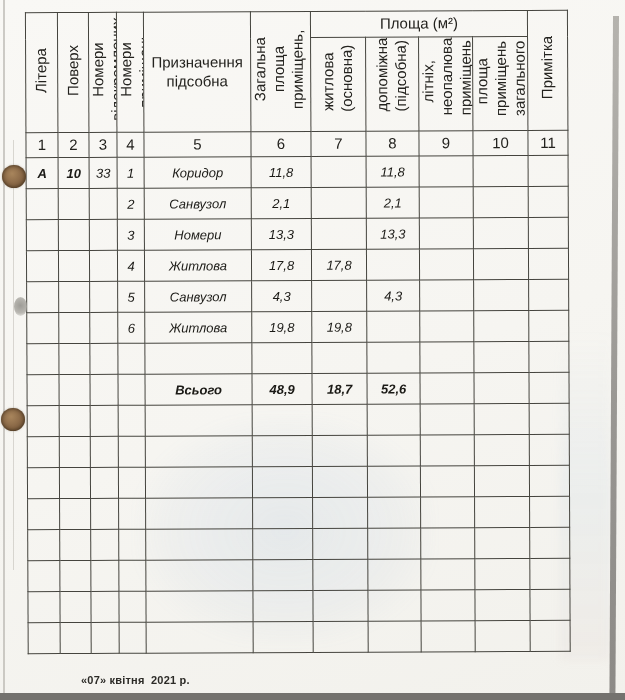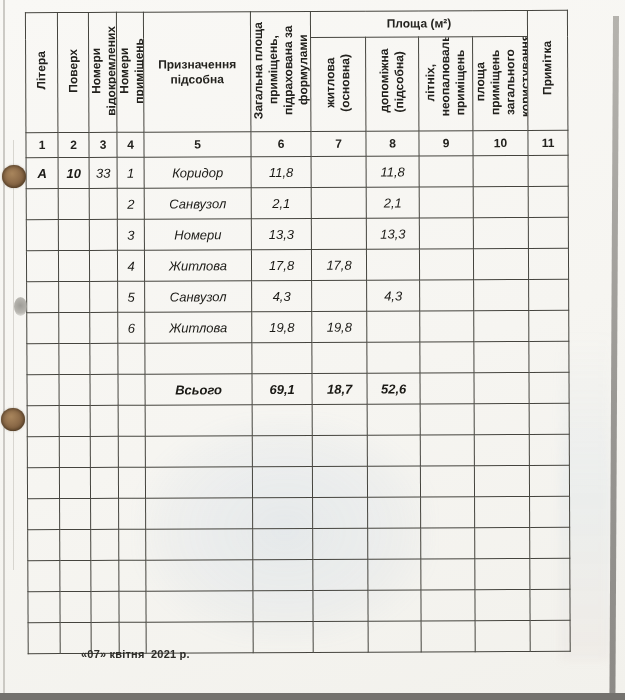--- a/index.html
+++ b/index.html
@@ -38,21 +38,21 @@
     position:absolute;left:25px;top:12px;
     border-collapse:collapse;table-layout:fixed;width:542px;
     transform:rotate(-0.25deg);transform-origin:40px 20px;
     background:transparent;
   }
   .doc-table th,.doc-table td{
     border:1px solid #45443e;padding:0;margin:0;
     text-align:center;vertical-align:middle;overflow:hidden;
   }
   .doc-table thead th{
-    font-weight:bold;font-size:12px;line-height:1.25;color:#23221e;
+    font-weight:normal;font-size:15px;line-height:1.25;color:#23221e;
   }
   .hr-a{height:26px;}
   .hr-b{height:94px;}
   .hr-c{height:25px;}
   .doc-table tbody tr{height:31px;}
   .area-band{font-size:11px;}
   .hz{font-size:9.5px;padding:0 3px;}
   .vt{
     display:inline-block;
     writing-mode:vertical-rl;
@@ -65,21 +65,21 @@
   .vh60{height:60px;}
   .vh68{height:68px;}
   .vh70{height:70px;}
   .num-row th{font-size:11px;color:#1d1c18;}
   td.data{
     font-style:italic;font-size:13px;color:#1b1a16;
     font-family:"Liberation Sans",sans-serif;
   }
   td.data.b{font-weight:bold;}
   .footer-date{
-    position:absolute;left:81px;top:648px;
+    position:absolute;left:81px;top:674px;
     font-size:11px;font-weight:bold;color:#2c2b27;
     white-space:pre;letter-spacing:.2px;
   }
 </style>
 </head>
 <body>
 
 <div class="paper">
   <div class="edge-left"></div>
   <div class="edge-left-soft"></div>
@@ -222,21 +222,21 @@
           <td class="data"></td>
           <td class="data"></td>
           <td class="data"></td>
         </tr>
         <tr>
           <td class="data"></td>
           <td class="data"></td>
           <td class="data"></td>
           <td class="data"></td>
           <td class="data b">Всього</td>
-          <td class="data b">69,1</td>
+          <td class="data b">48,9</td>
           <td class="data b">18,7</td>
           <td class="data b">52,6</td>
           <td class="data"></td>
           <td class="data"></td>
           <td class="data"></td>
         </tr>
         <tr>
           <td class="data"></td>
           <td class="data"></td>
           <td class="data"></td>

